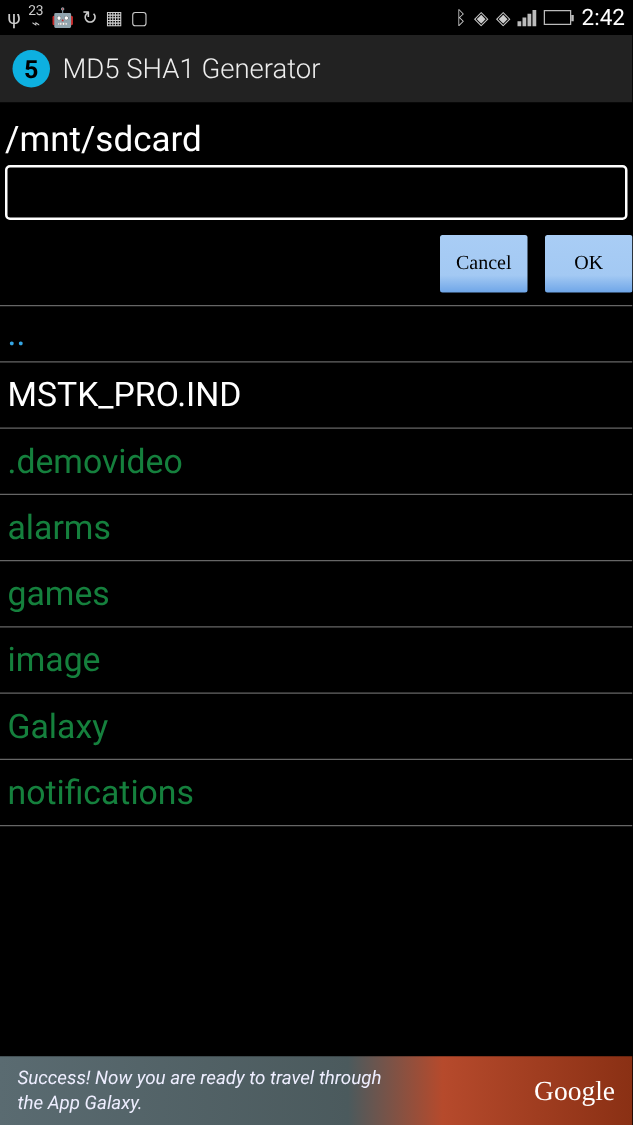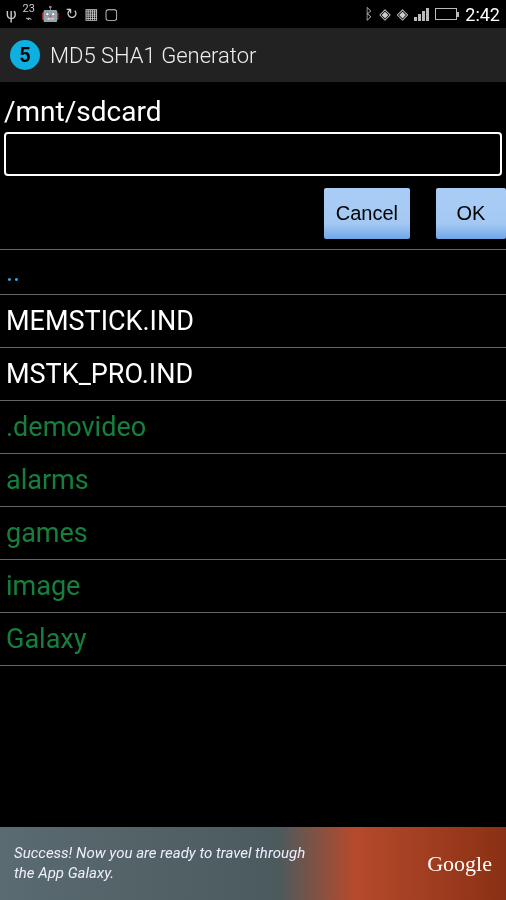--- a/index.html
+++ b/index.html
@@ -64,42 +64,41 @@
     .button-row {
       display: flex;
       justify-content: flex-end;
       gap: 14px;
       padding: 10px 0 10px 0;
     }
     .btn {
       background: linear-gradient(#a9cdf5, #a3c9f3 70%, #6fa6e8);
       color: #000;
       border: none;
-      font-size: 20px;
+      font-size: 16px;
       padding: 14px 12px;
       min-width: 70px;
-      font-family: Liberation Sans, sans-serif;
+      font-family: Liberation Serif, serif;
       border-radius: 2px;
-      margin-left: 12px;
     }
     .file-list {
       border-top: 1px solid #666;
     }
     .file-item {
       padding: 10px 6px;
       font-size: 27px;
       border-bottom: 1px solid #666;
       color: #fff;
     }
     .file-item.dir { color: #15803d; }
     .file-item.parent { color: #35a6e4; padding-top: 6px; padding-bottom: 6px;}
     .ad {
       position: absolute;
       bottom: 0; left: 0; right: 0;
-      height: 73px;
+      height: 55px;
       background: linear-gradient(to right, #5a6b71 0%, #4b5a5d 55%, #b64a2c 70%, #8a3014 100%);
       display: flex;
       align-items: center;
       padding: 0 14px;
       justify-content: space-between;
     }
     .ad-text { font-size: 15px; color: #eef; line-height: 1.3; max-width: 300px; font-style: italic;}
     .ad-brand { font-size: 22px; color: #fff; font-family: Georgia, serif;}
     .sig-bars { display:inline-flex; align-items:flex-end; gap:1px;}
     .sig-bars span{ width:3px; background:#bbb; display:inline-block;}
@@ -145,25 +144,25 @@
   <input class="file-input" value="" style="">
 </div>
 
 <div class="button-row">
   <button class="btn">Cancel</button>
   <button class="btn">OK</button>
 </div>
 
 <div class="file-list">
   <div class="file-item parent">..</div>
-  <div class="file-item">MEMSTICK.IND</div>
   <div class="file-item">MSTK_PRO.IND</div>
   <div class="file-item dir">.demovideo</div>
   <div class="file-item dir">alarms</div>
   <div class="file-item dir">games</div>
   <div class="file-item dir">image</div>
   <div class="file-item dir">Galaxy</div>
+  <div class="file-item dir">notifications</div>
 </div>
 
 <div class="ad">
   <div class="ad-text">Success! Now you are ready to travel through the App Galaxy.</div>
   <div class="ad-brand">Google</div>
 </div>
 
 </body></html>

